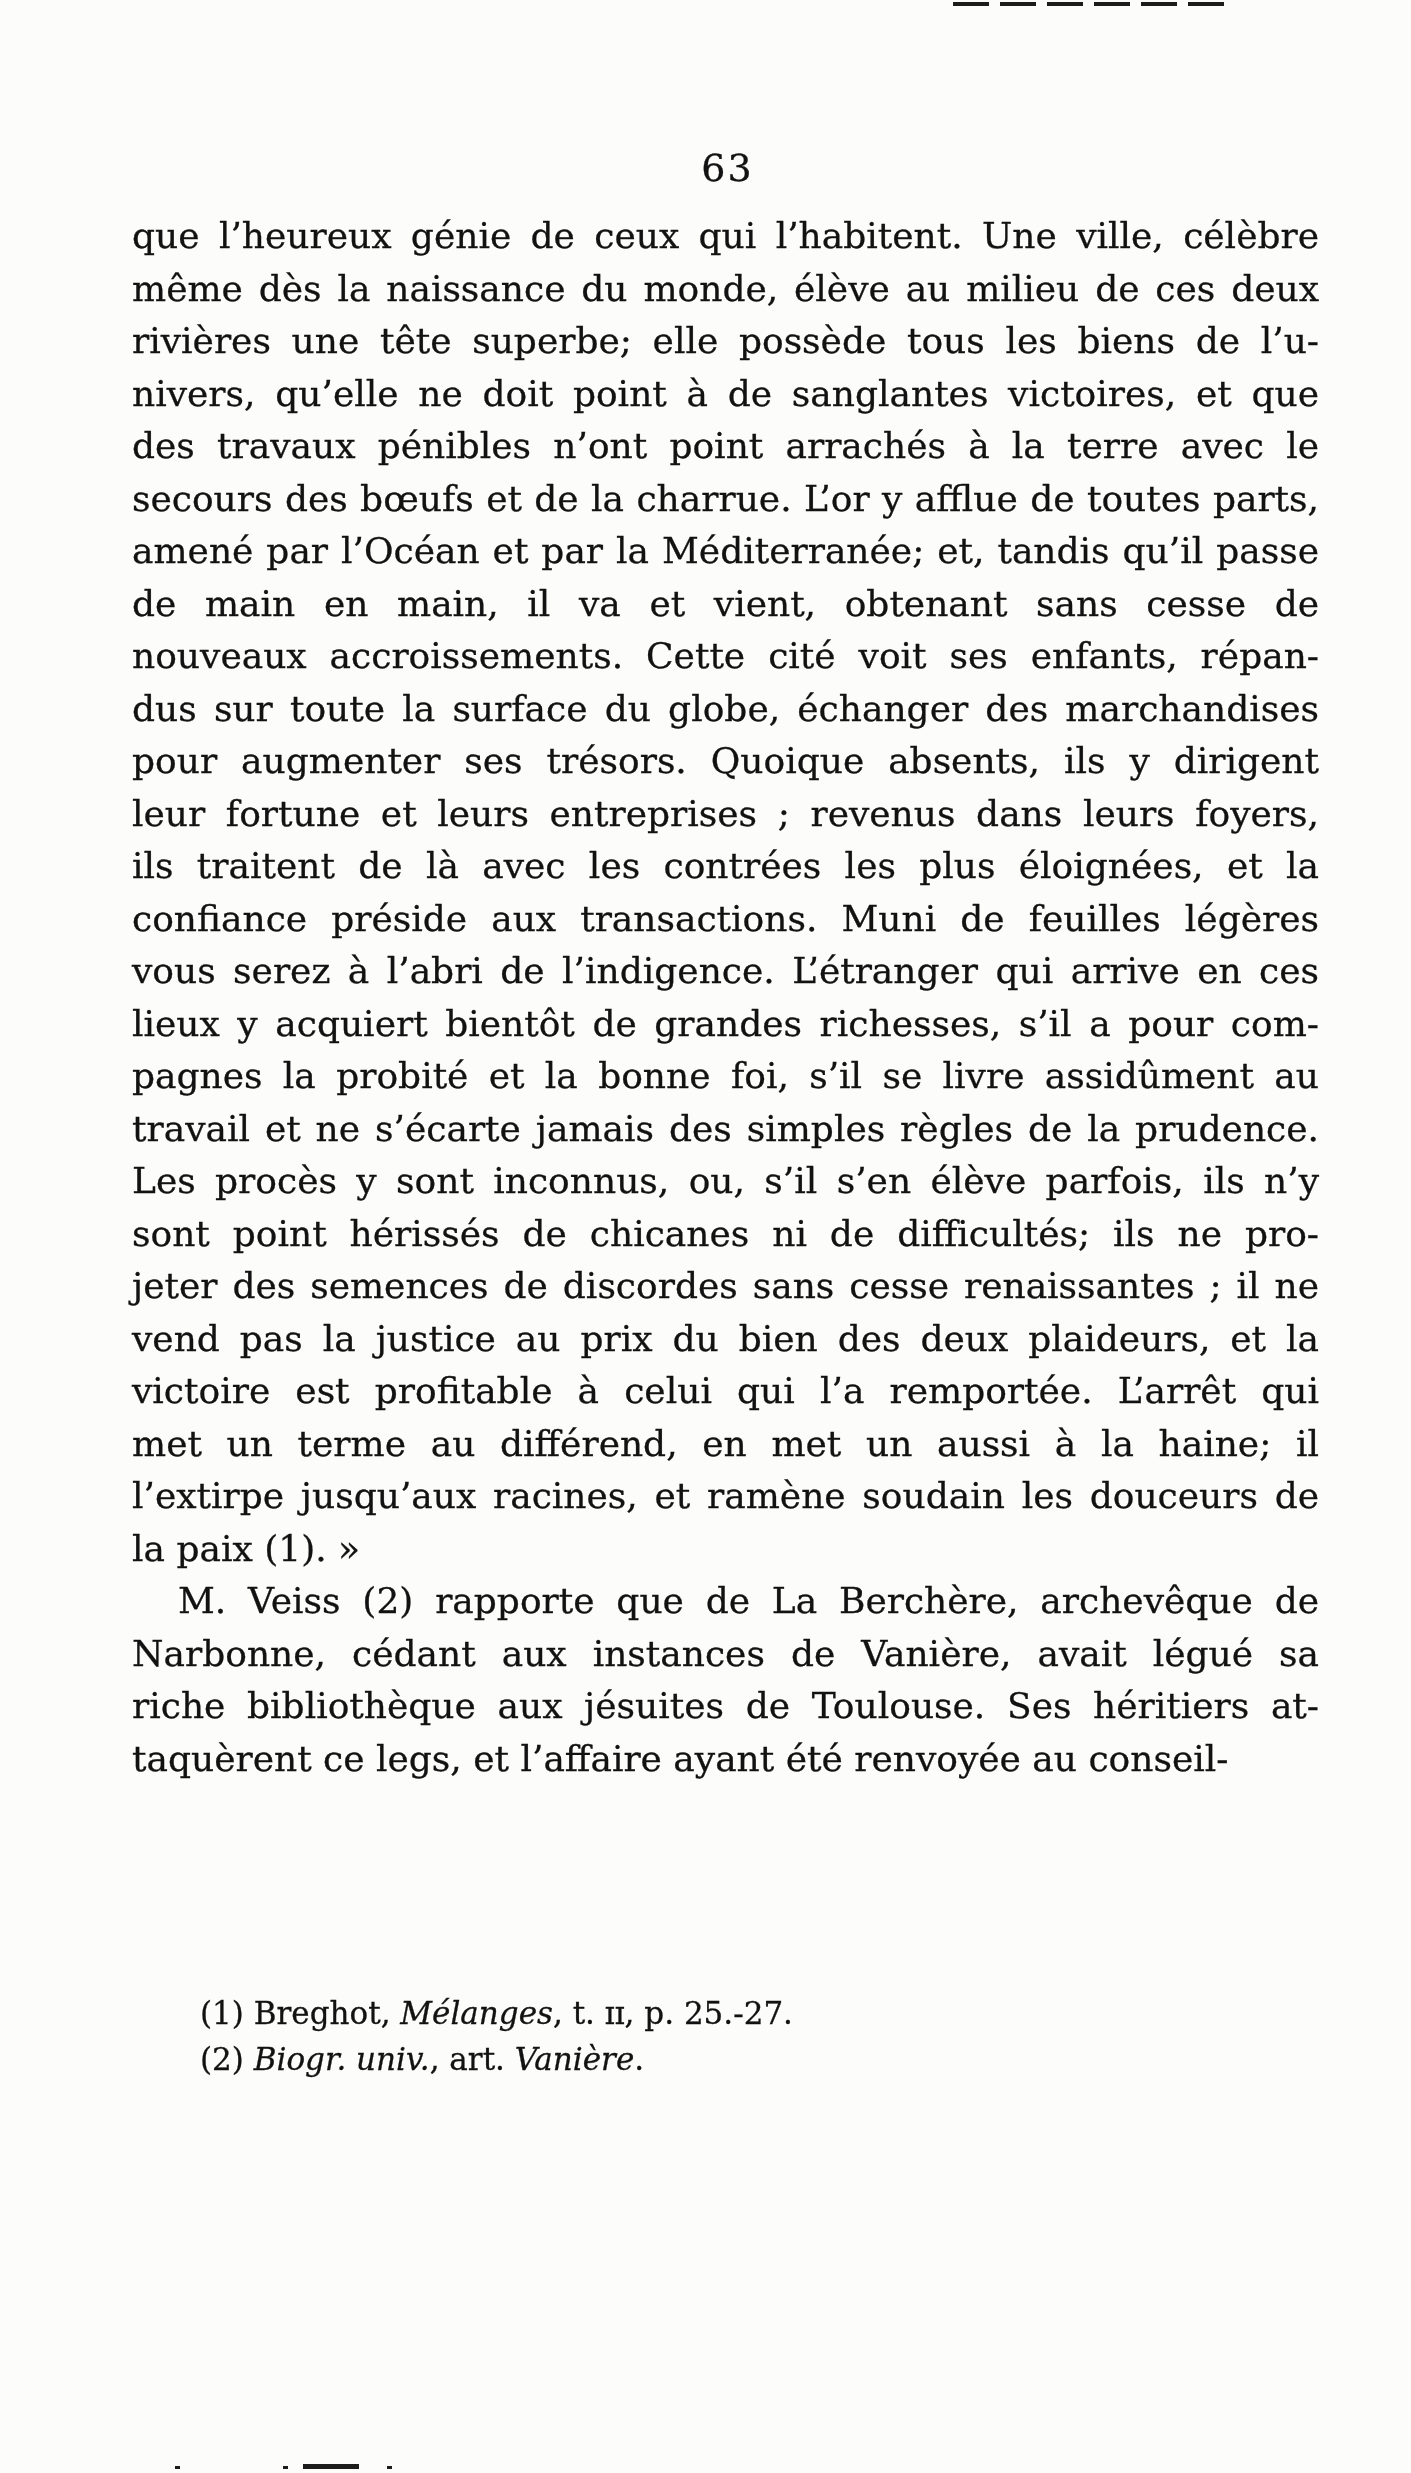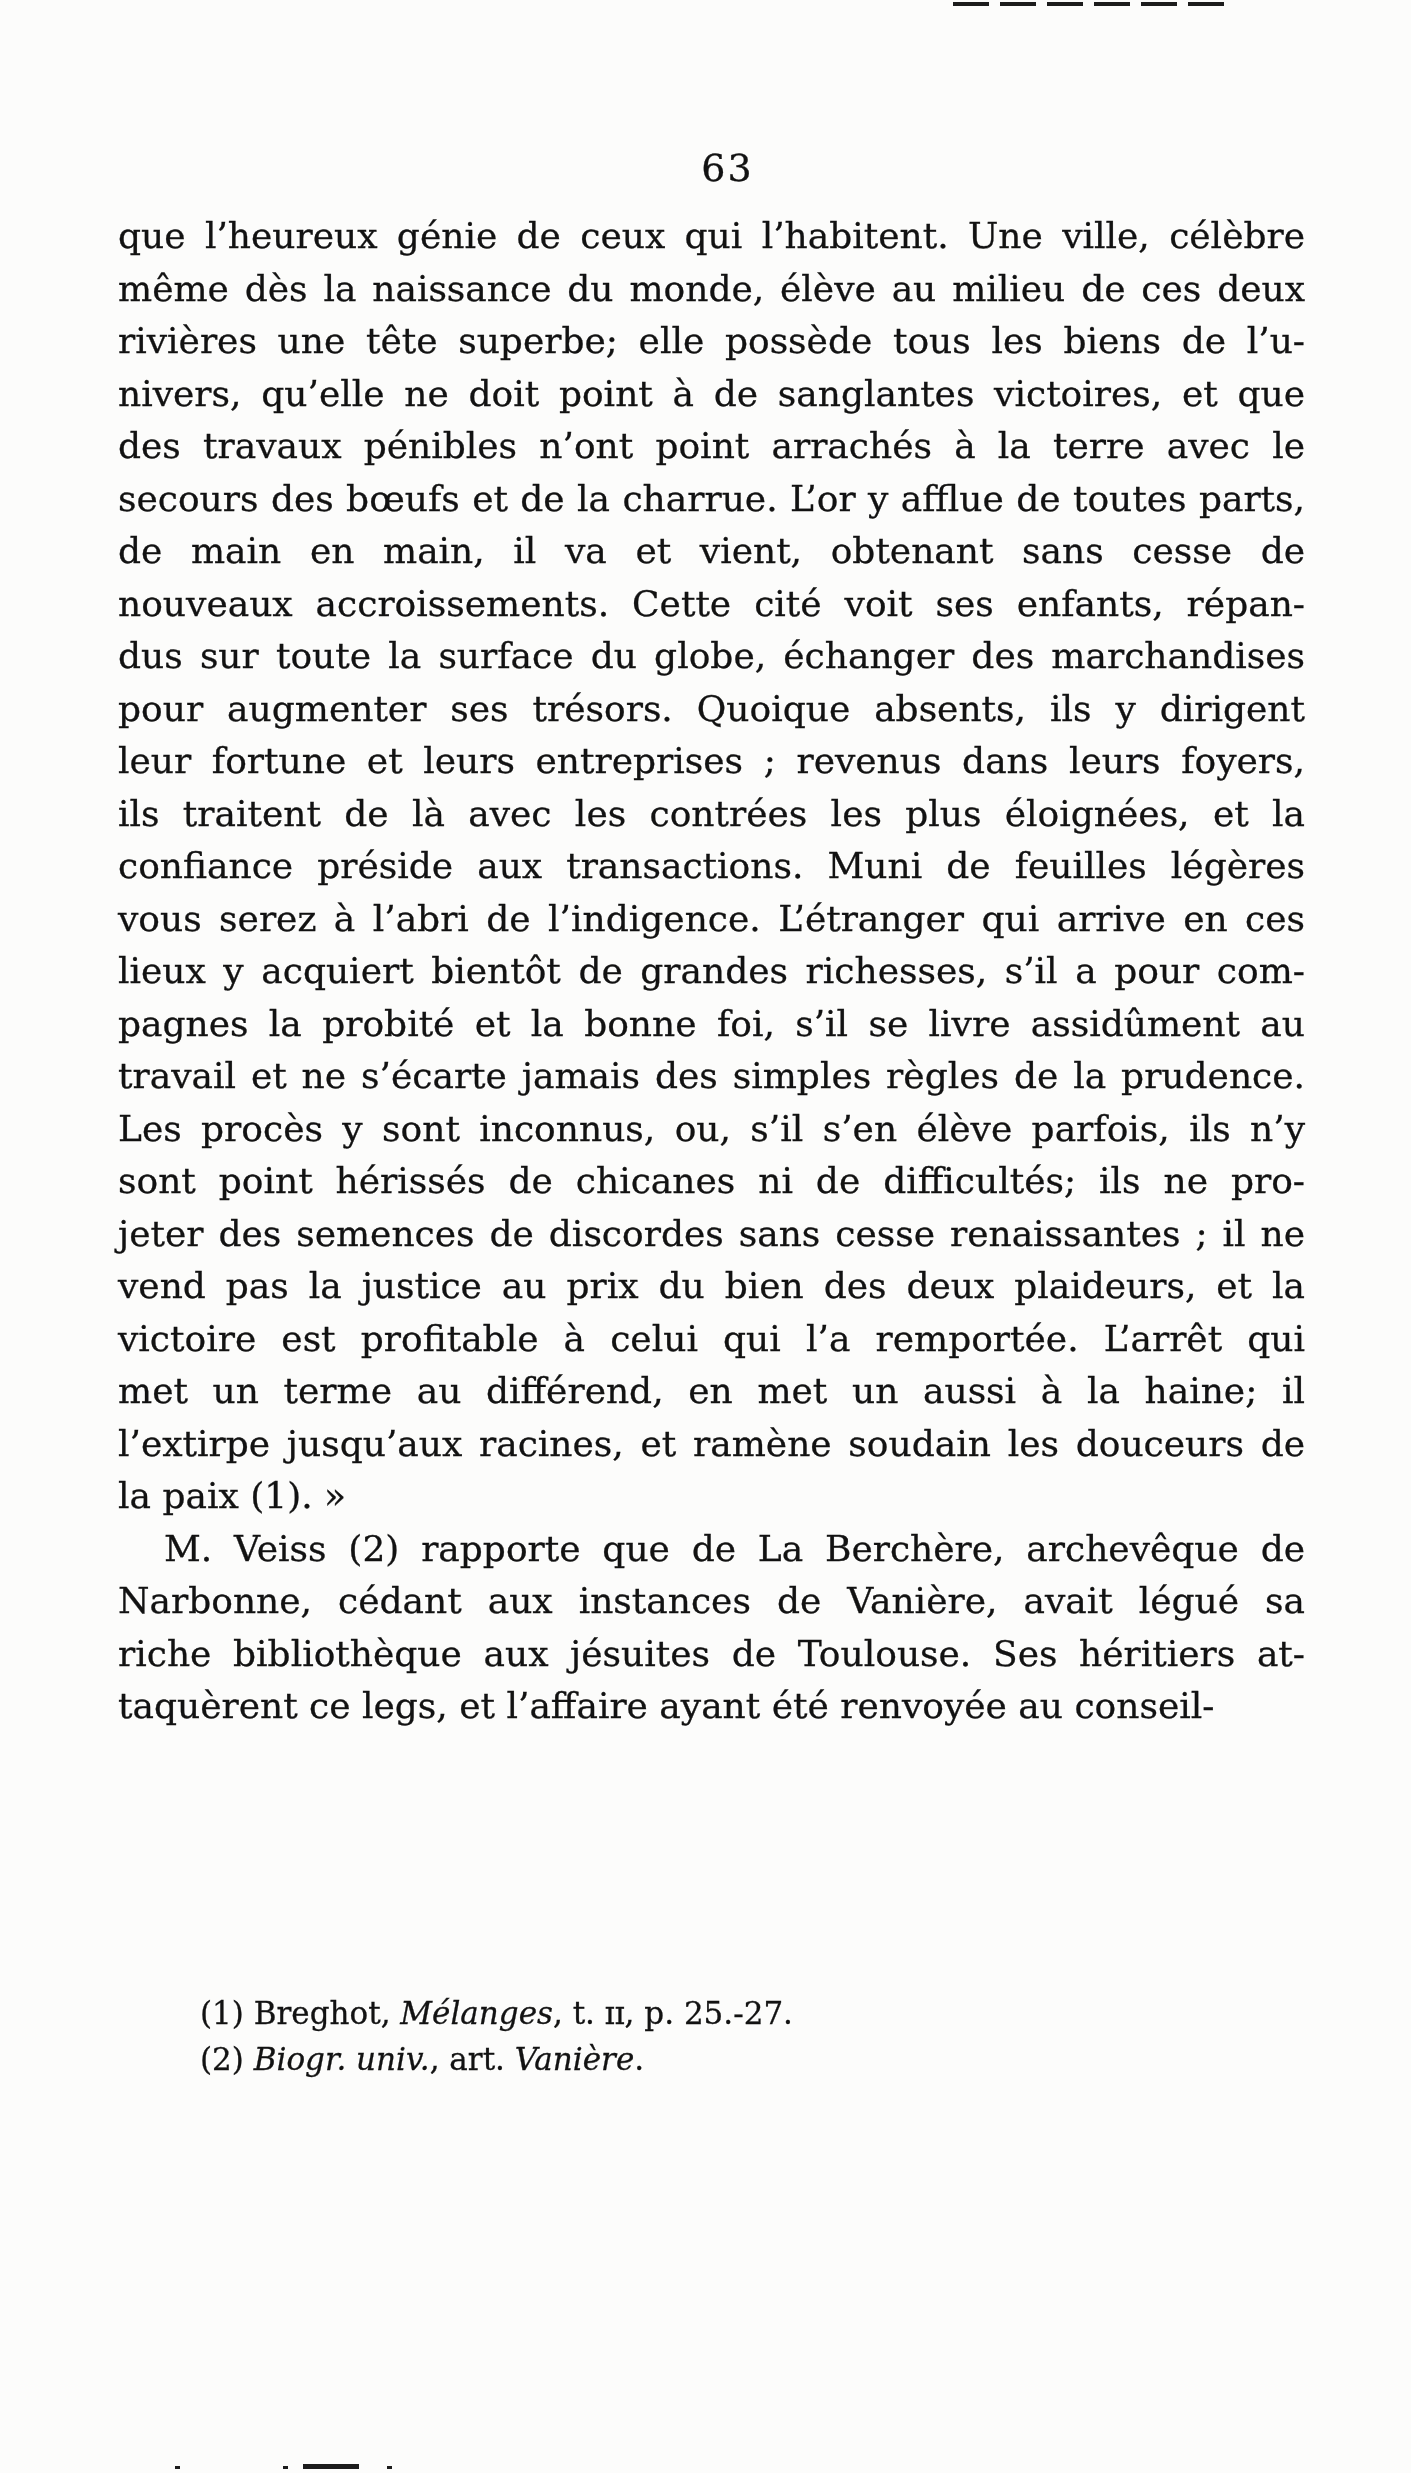--- a/index.html
+++ b/index.html
@@ -23,21 +23,21 @@
     top: 146px;
     left: 120px;
     width: 1215px;
     text-align: center;
     font-size: 38px;
     letter-spacing: 2px;
   }
   .body-block {
     position: absolute;
     top: 210px;
-    left: 118px;
+    left: 132px;
     width: 1187px;
     font-size: 36px;
   }
   .line {
     line-height: 52.5px;
     height: 52.5px;
     text-align: justify;
     text-align-last: justify;
     white-space: nowrap;
   }
@@ -81,20 +81,21 @@
   <div class="page-number">63</div>
 
   <div class="body-block">
     <div class="para para1">
         <div class="line">que l’heureux génie de ceux qui l’habitent. Une ville, célèbre</div>
         <div class="line">même dès la naissance du monde, élève au milieu de ces deux</div>
         <div class="line">rivières une tête superbe; elle possède tous les biens de l’u-</div>
         <div class="line">nivers, qu’elle ne doit point à de sanglantes victoires, et que</div>
         <div class="line">des travaux pénibles n’ont point arrachés à la terre avec le</div>
         <div class="line">secours des bœufs et de la charrue. L’or y afflue de toutes parts,</div>
+        <div class="line">amené par l’Océan et par la Méditerranée; et, tandis qu’il passe</div>
         <div class="line">de main en main, il va et vient, obtenant sans cesse de</div>
         <div class="line">nouveaux accroissements. Cette cité voit ses enfants, répan-</div>
         <div class="line">dus sur toute la surface du globe, échanger des marchandises</div>
         <div class="line">pour augmenter ses trésors. Quoique absents, ils y dirigent</div>
         <div class="line">leur fortune et leurs entreprises ; revenus dans leurs foyers,</div>
         <div class="line">ils traitent de là avec les contrées les plus éloignées, et la</div>
         <div class="line">confiance préside aux transactions. Muni de feuilles légères</div>
         <div class="line">vous serez à l’abri de l’indigence. L’étranger qui arrive en ces</div>
         <div class="line">lieux y acquiert bientôt de grandes richesses, s’il a pour com-</div>
         <div class="line">pagnes la probité et la bonne foi, s’il se livre assidûment au</div>

